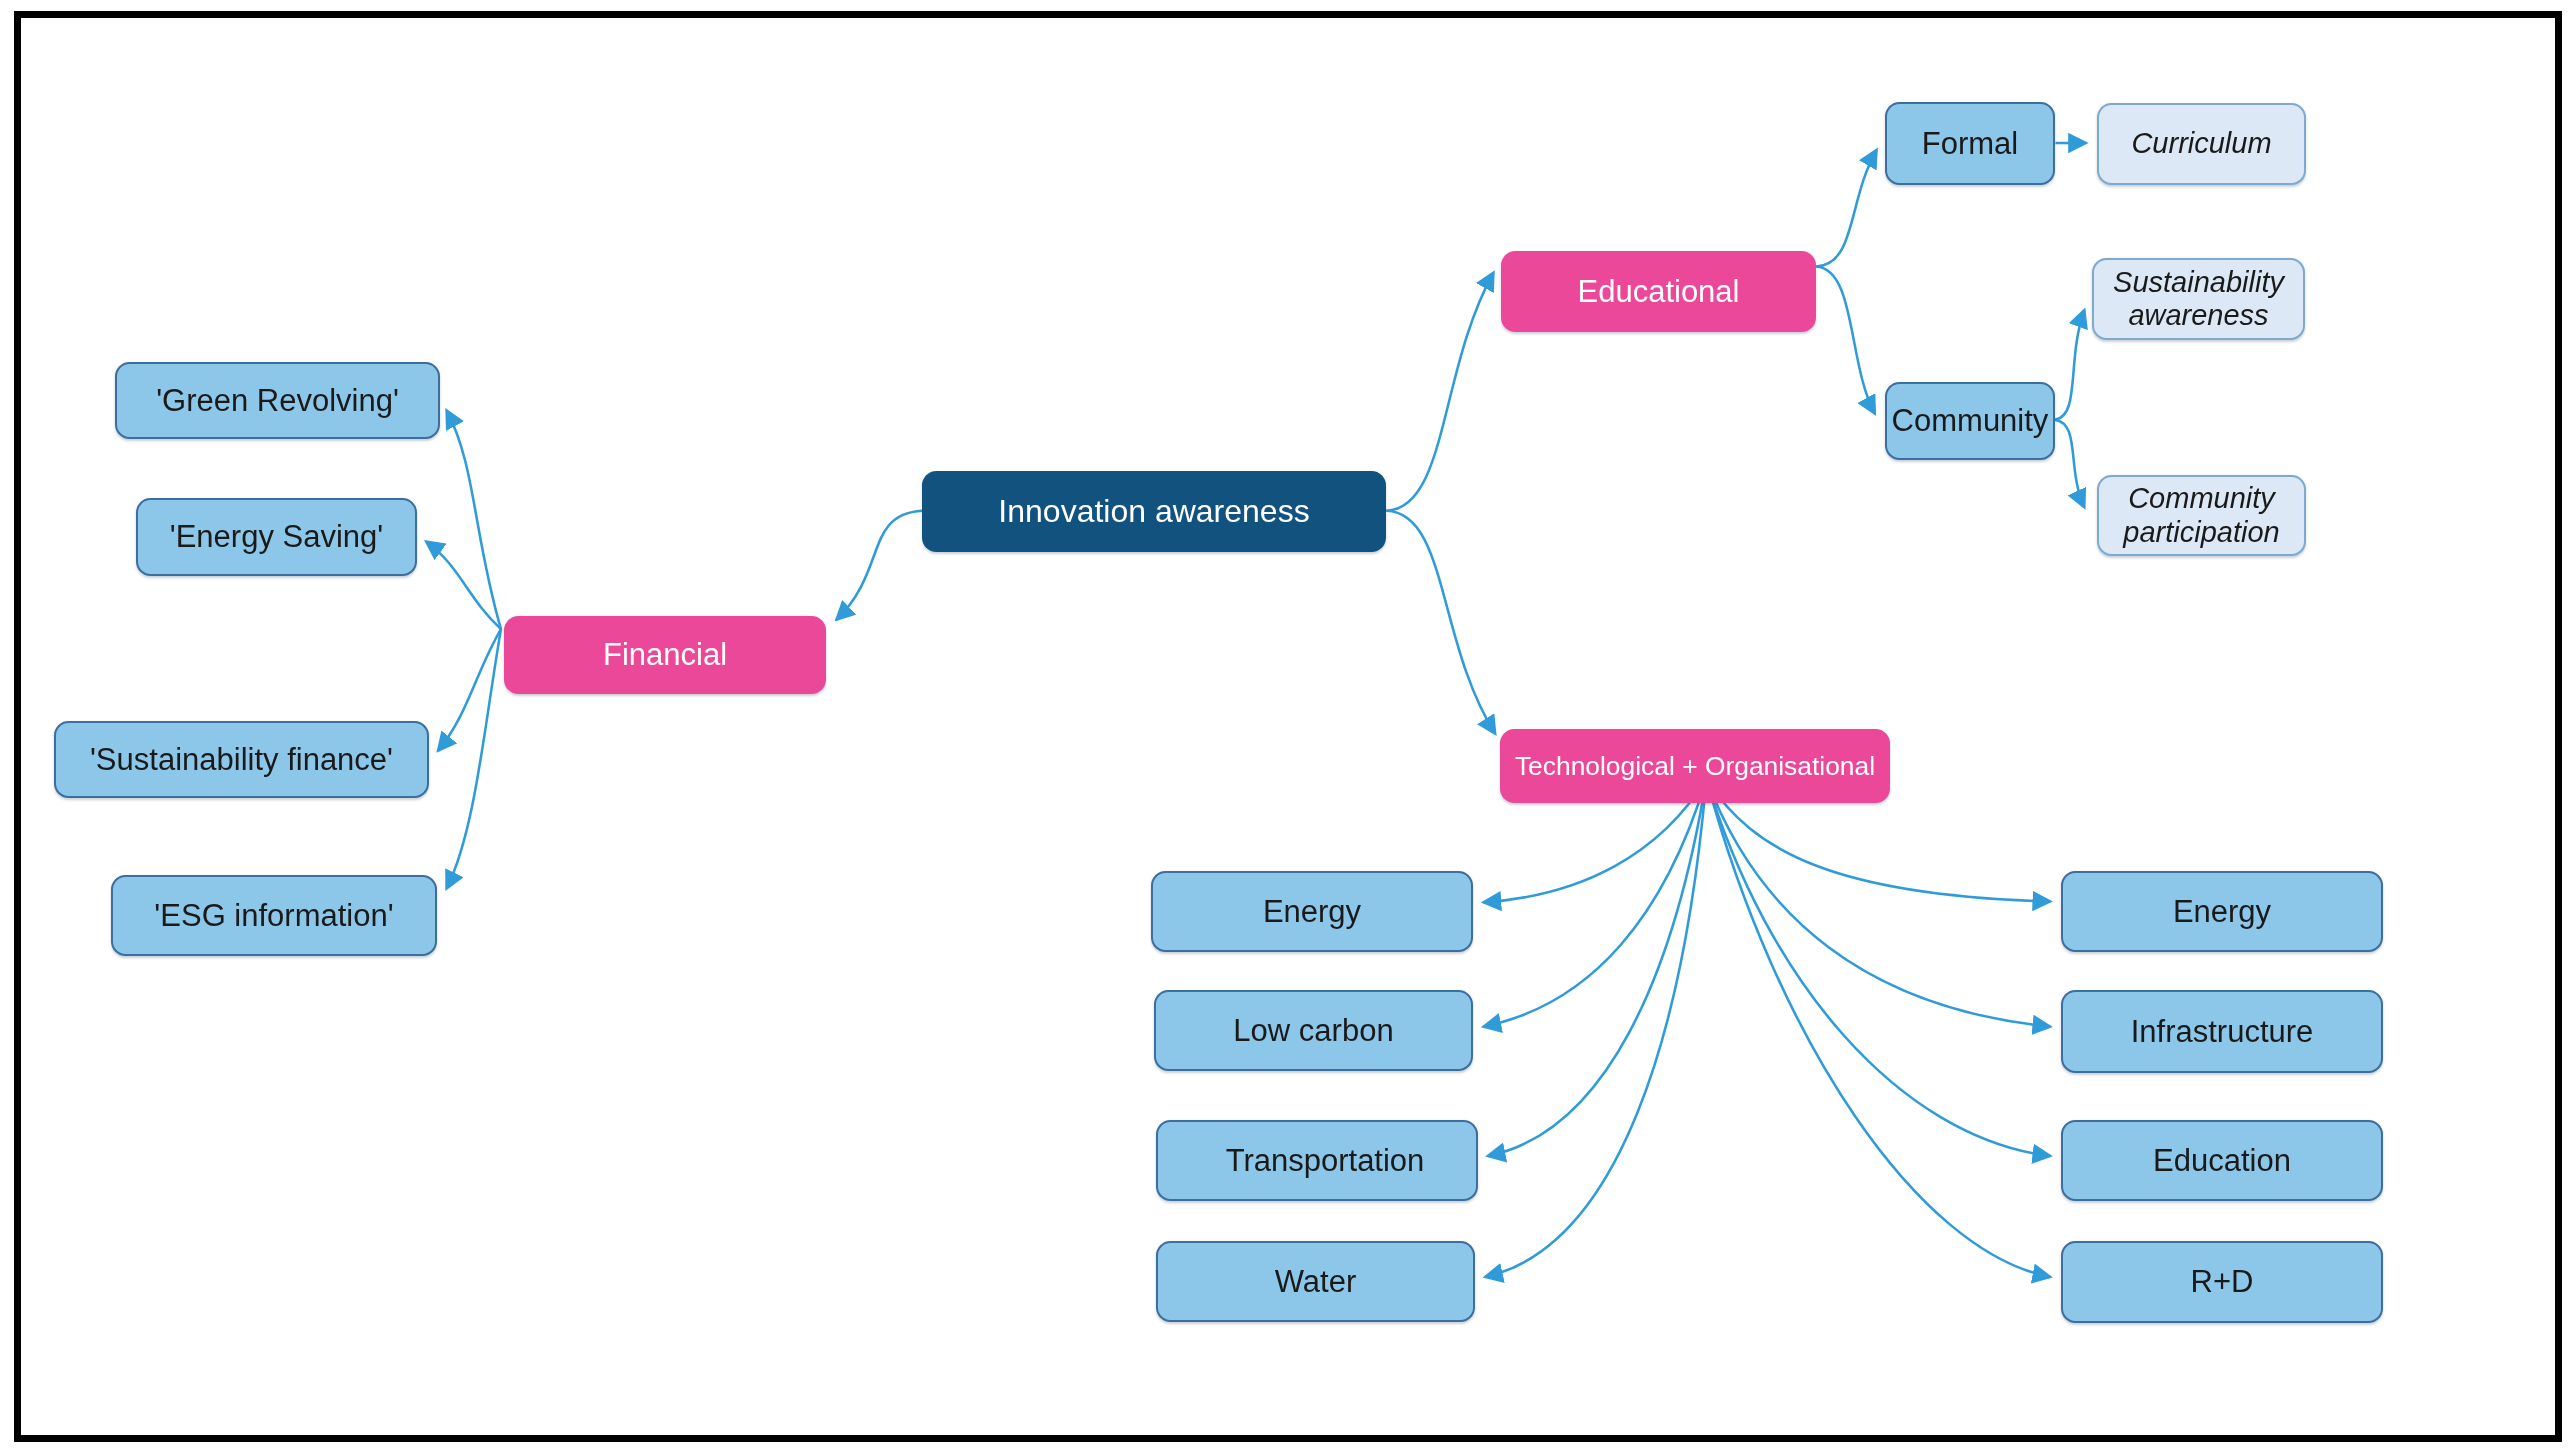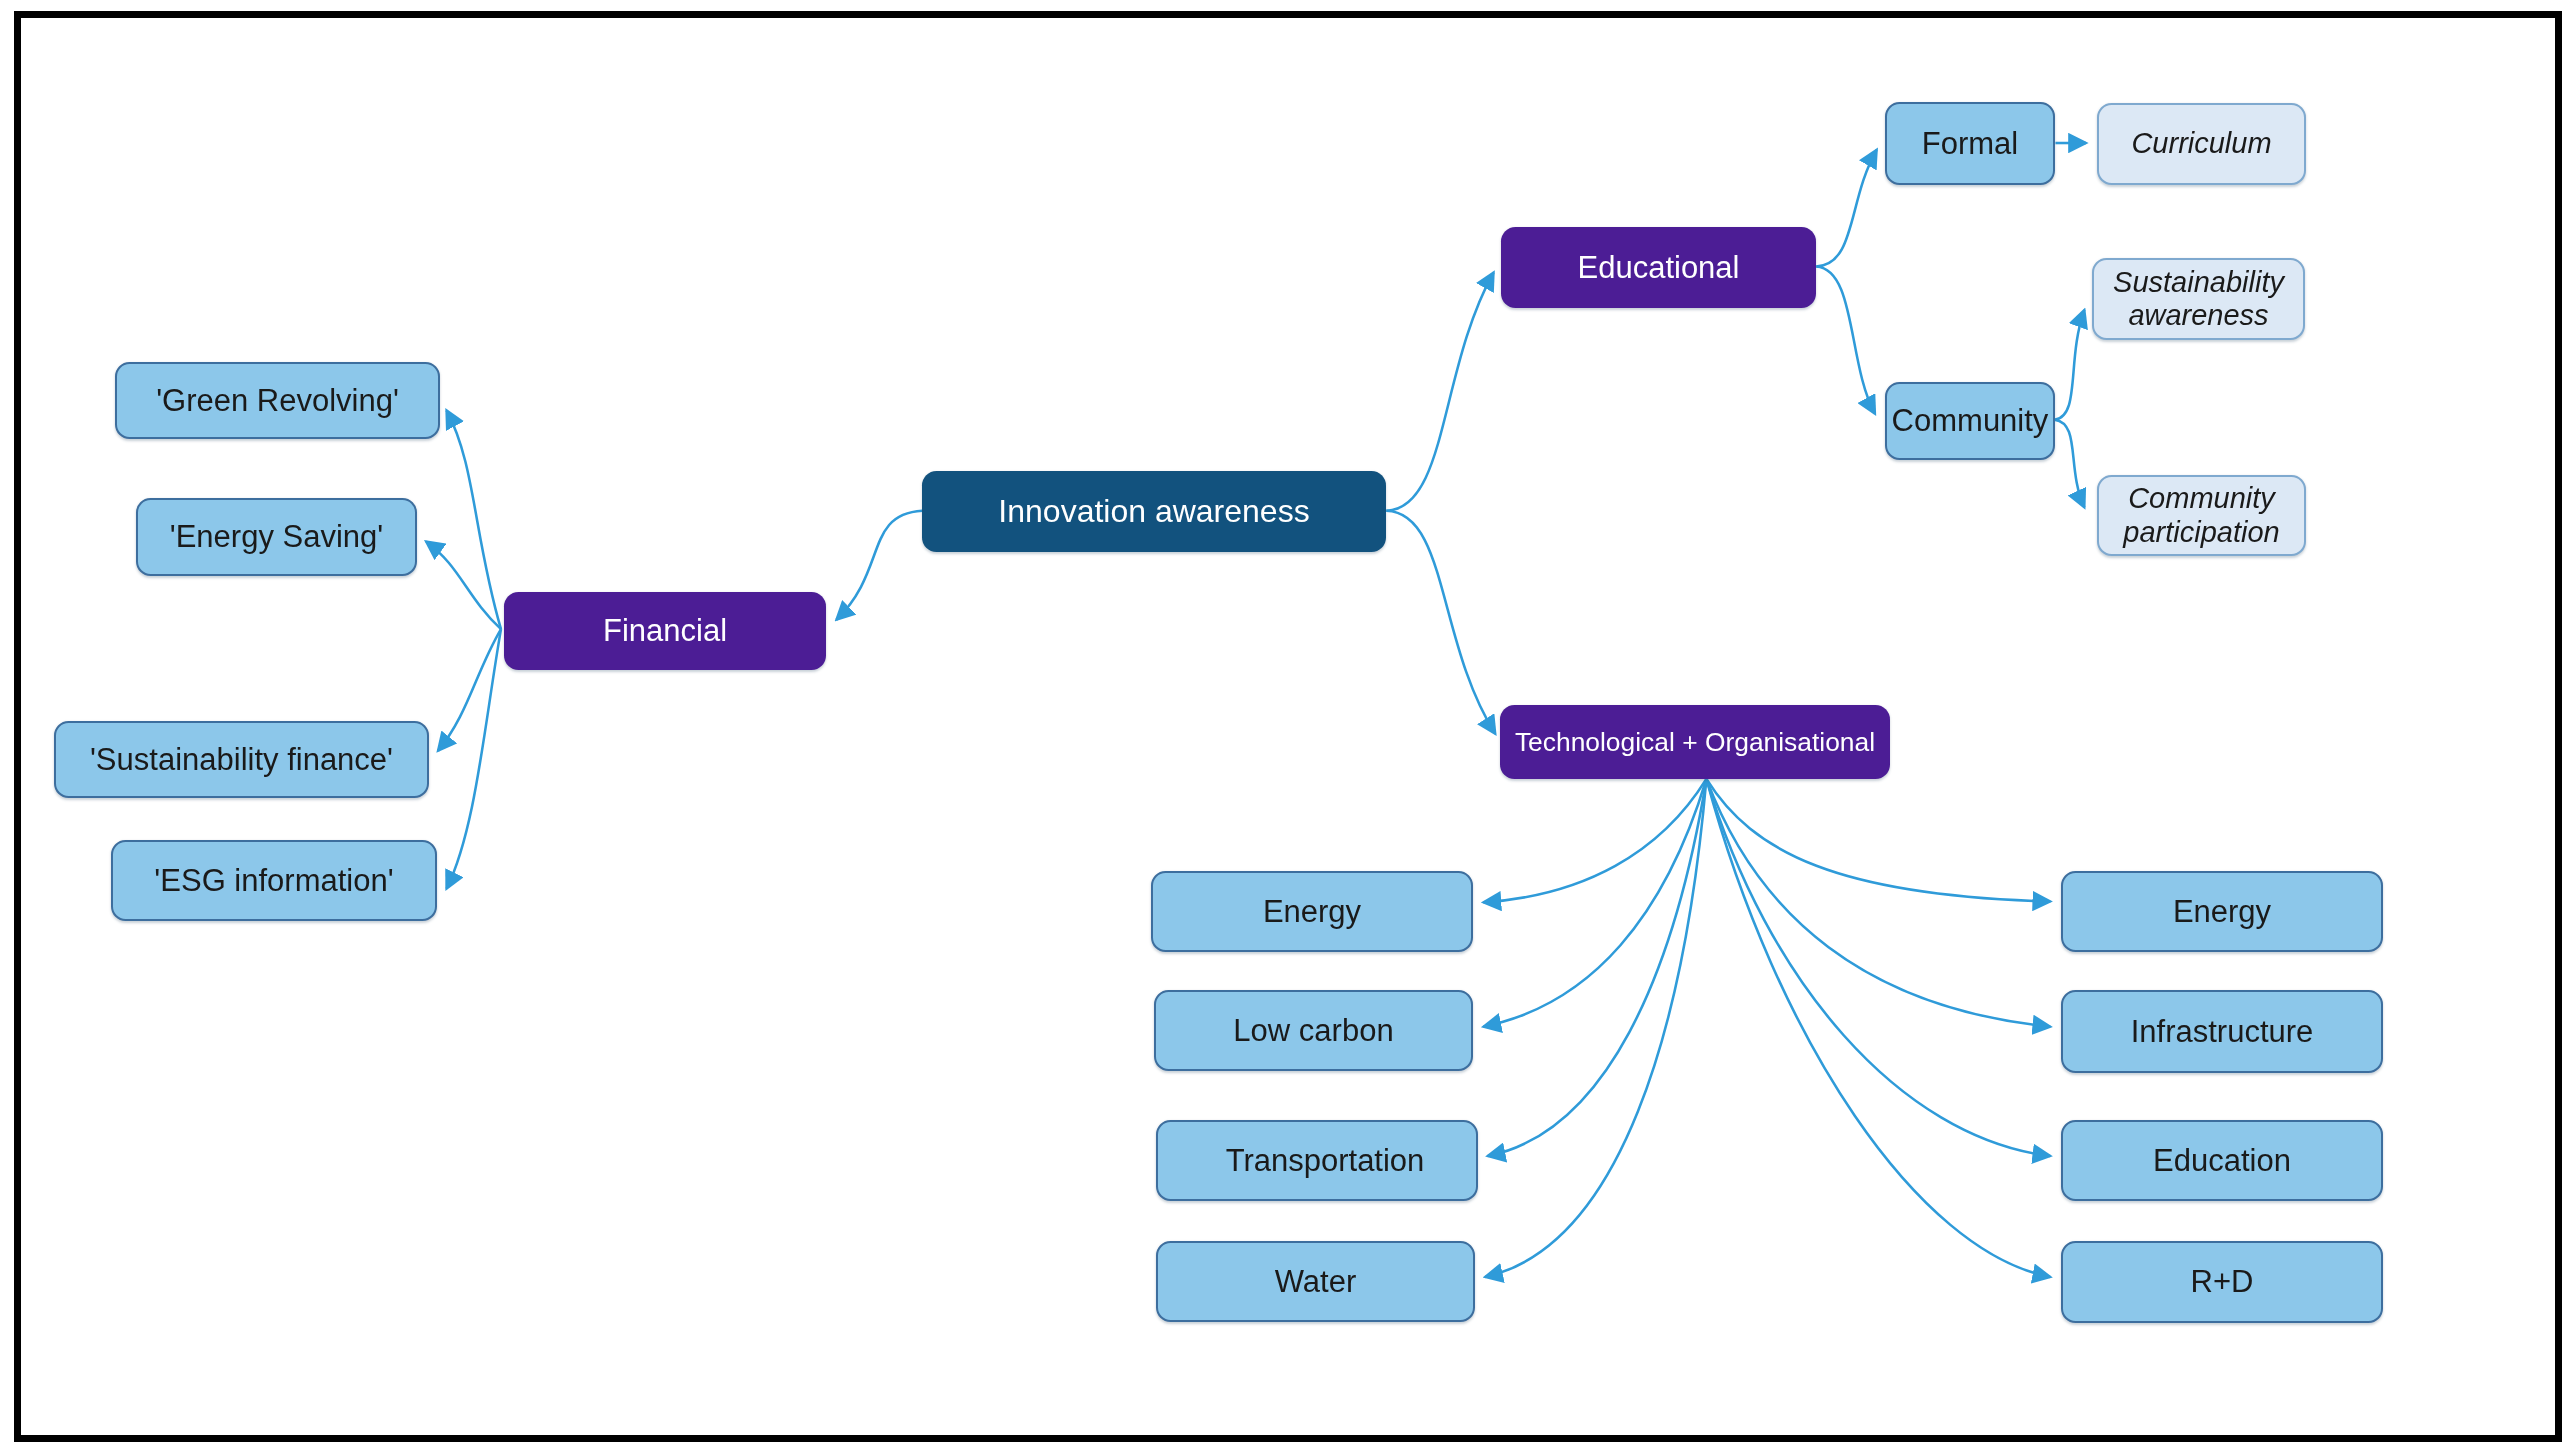--- a/index.html
+++ b/index.html
@@ -30,23 +30,24 @@
     border-radius: 14.5px;
     line-height: 1.15;
     box-shadow: 0 1.7px 2.6px rgba(40,70,100,0.25);
   }
   .node.root {
     background: #12527e;
     color: #ffffff;
     font-size: 32px;
   }
   .node.branch {
-    background: #4c1d95;
+    background: #ec4899;
     color: #ffffff;
     font-size: 31px;
+    margin-top: 24px;
   }
   .node.branch.tight {
     font-size: 26.4px;
     padding: 0 5.1px;
   }
   .node.leaf {
     background: #8cc7ea;
     border: 2.6px solid #3d6e9e;
     color: #1a1a1a;
     font-size: 31px;
@@ -99,21 +100,21 @@
       <path marker-end="url(#ah)" d="M 2004 915 C 2086 1220, 2252 1470, 2408 1500"></path>
     </g>
   </svg>
 
   <div class="node root" style="left:922px; top:471px; width:464px; height:81px;">Innovation awareness</div>
 
   <div class="node branch" style="left:504px; top:592px; width:322px; height:78px;">Financial</div>
   <div class="node leaf" style="left:115px; top:362px; width:325px; height:77px;">'Green Revolving'</div>
   <div class="node leaf" style="left:136px; top:498px; width:281px; height:78px;">'Energy Saving'</div>
   <div class="node leaf" style="left:54px; top:721px; width:375px; height:77px;">'Sustainability finance'</div>
-  <div class="node leaf" style="left:111px; top:840px; width:326px; height:81px;">'ESG information'</div>
+  <div class="node leaf" style="left:111px; top:875px; width:326px; height:81px;">'ESG information'</div>
 
   <div class="node branch" style="left:1501px; top:227px; width:315px; height:81px;">Educational</div>
   <div class="node leaf" style="left:1885px; top:102px; width:170px; height:83px;">Formal</div>
   <div class="node subleaf" style="left:2097px; top:103px; width:209px; height:82px;">Curriculum</div>
   <div class="node leaf" style="left:1885px; top:382px; width:170px; height:78px;">Community</div>
   <div class="node subleaf" style="left:2092px; top:258px; width:213px; height:82px;">Sustainability awareness</div>
   <div class="node subleaf" style="left:2097px; top:475px; width:209px; height:81px;">Community participation</div>
 
   <div class="node branch tight" style="left:1500px; top:705px; width:390px; height:74px;">Technological + Organisational</div>
   <div class="node leaf" style="left:1151px; top:871px; width:322px; height:81px;">Energy</div>

